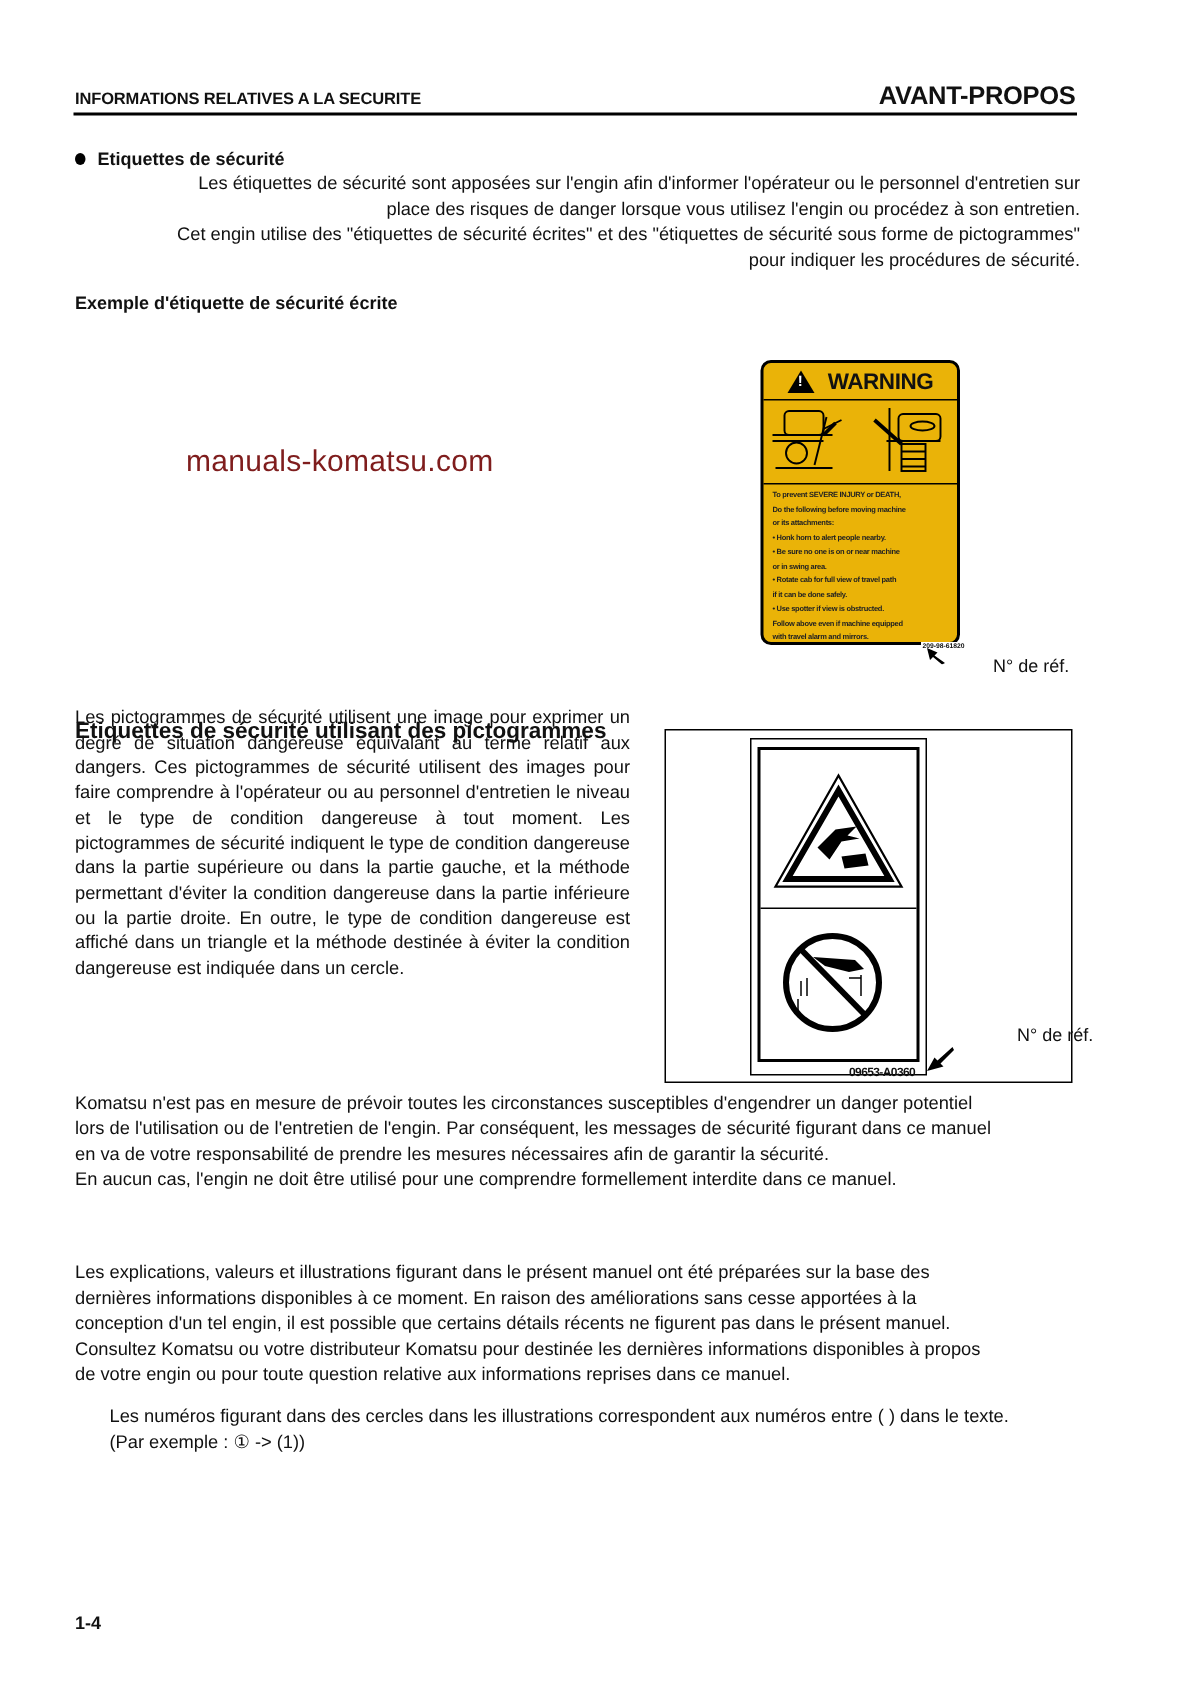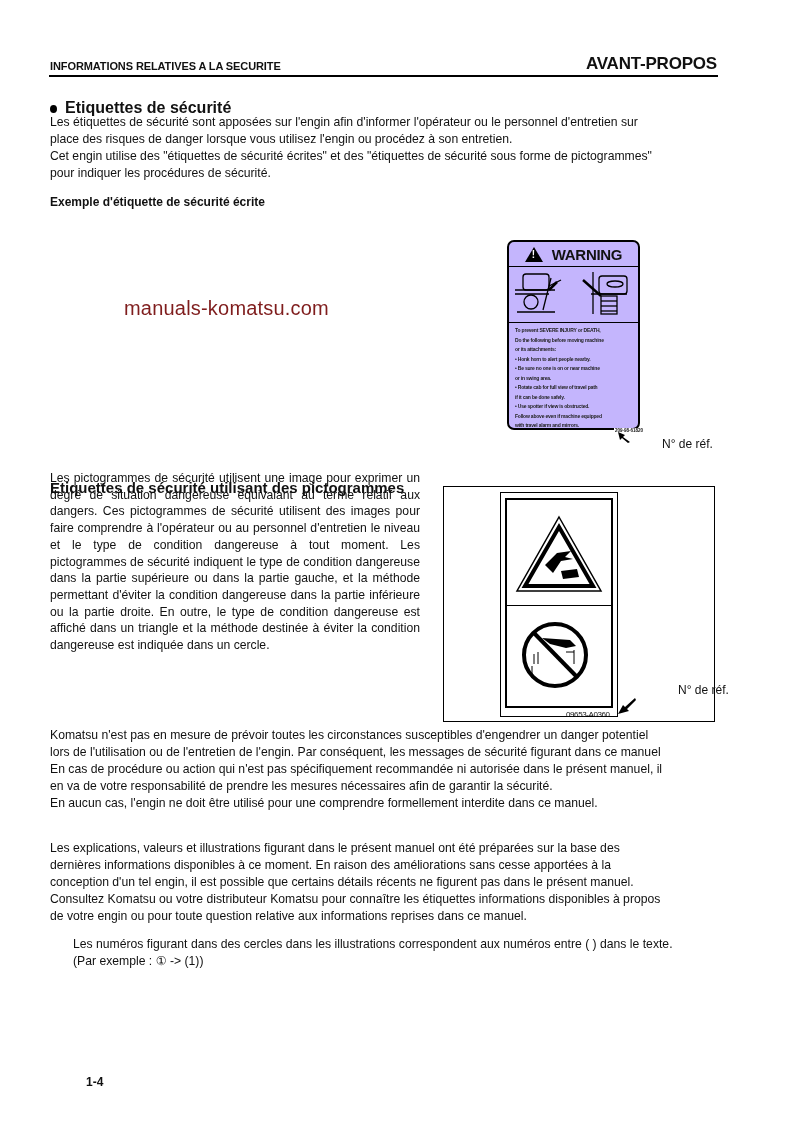--- a/index.html
+++ b/index.html
@@ -3,48 +3,48 @@
 <meta charset="utf-8">
 <style>
   html, body { margin:0; padding:0; background:#ffffff; }
   body { width:793px; height:1123px; position:relative; overflow:hidden;
          font-family:"Liberation Sans", sans-serif; color:#111; }
   .abs { position:absolute; }
   .hdr-left { left:50px; top:60px; font-size:11px; font-weight:bold; letter-spacing:-0.1px; }
   .hdr-right { right:76px; top:54px; font-size:17px; font-weight:bold; letter-spacing:-0.2px; }
   .hdr-rule { left:49px; top:75px; width:669px; height:2px; background:#000; }
   .p { font-size:12.2px; line-height:17px; }
-  .sec-bullet { left:50px; top:99px; font-size:16px; font-weight:bold; }
+  .sec-bullet { left:50px; top:99px; font-size:12px; font-weight:bold; }
   .sec-bullet .dot { display:inline-block; width:7px; height:8px; border-radius:50%; background:#000; margin-right:8px; vertical-align:0px; }
-  .para1 { left:50px; top:114px; width:670px; }
+  .para1 { left:50px; top:114px; width:670px;text-align:right; }
   .sub1 { left:50px; top:195px; font-size:12px; font-weight:bold; }
   .watermark { left:124px; top:297px; font-size:20px; letter-spacing:0.2px; color:#7f1d1d; }
   .sub2 { left:50px; top:479px; font-size:15px; font-weight:bold; }
   .para2 { left:50px; top:470px; width:370px; font-size:12.2px; line-height:16.7px; text-align:justify; }
   .para3 { left:50px; top:727px; width:670px; }
   .para4 { left:50px; top:840px; width:670px; }
   .para5 { left:50px; top:936px; width:670px;margin-left:23px; }
-  .pagenum { left:50px; top:1075px; font-size:12px; font-weight:bold;margin-left:36px; }
+  .pagenum { left:50px; top:1075px; font-size:12px; font-weight:bold; }
   
-  .warn { left:507px; top:240px; width:133px; height:190px; border:2.5px solid #000; border-radius:7px; box-sizing:border-box; background:#c4b5fd; }
+  .warn { left:507px; top:240px; width:133px; height:190px; border:2.5px solid #000; border-radius:7px; box-sizing:border-box; background:#eab308; }
   .warn-head { position:absolute; left:0; top:0; width:100%; height:24px; border-bottom:1.5px solid #000; display:flex; align-items:center; justify-content:center; font-weight:bold; font-size:15px; letter-spacing:-0.3px; }
   .warn-head .tri { display:inline-block; width:0; height:0; border-left:9px solid transparent; border-right:9px solid transparent; border-bottom:15px solid #000; margin-right:9px; position:relative; }
   .warn-head .tri::after { content:"!"; position:absolute; left:-2px; top:2px; color:#fff; font-size:10px; font-weight:bold; }
   .warn-pics { position:absolute; left:0; top:24px; width:100%; height:56px; border-bottom:1.5px solid #000; }
   .warn-text { position:absolute; left:6px; top:84px; width:120px; font-size:5px; line-height:9.5px; font-weight:bold; letter-spacing:-0.2px; color:#222; }
   .warn-ref { left:614px; top:428px; font-size:4.5px; font-weight:bold; background:#fff; padding:0 1px; }
   .ref-label { font-size:12px;margin-left:31px; }
   .ref1 { left:631px; top:437px; }
   .arrow1 { left:617px; top:431px; }
   
   .pframe { left:443px; top:486px; width:272px; height:236px; border:1px solid #000; box-sizing:border-box; }
   .plabel-outer { left:500px; top:492px; width:118px; height:225px; border:1px solid #000; box-sizing:border-box; }
   .plabel-inner { left:505px; top:498px; width:108px; height:210px; border:2px solid #000; box-sizing:border-box; }
   .plabel-div { left:507px; top:605px; width:104px; height:1px; background:#000; }
-  .pref { left:566px; top:710px; font-size:8px; font-weight:normal; letter-spacing:-0.4px; }
+  .pref { left:566px; top:710px; font-size:8px; font-weight:bold; letter-spacing:-0.4px; }
   .ref2 { left:647px; top:683px; }
   .arrow2 { left:617px; top:697px; }
 </style>
 </head>
 <body>
 
 <div class="abs hdr-left">INFORMATIONS RELATIVES A LA SECURITE</div>
 <div class="abs hdr-right">AVANT-PROPOS</div>
 <div class="abs hdr-rule"></div>
 
@@ -139,30 +139,29 @@
 </svg>
 <div class="abs pref">09653-A0360</div>
 <svg class="abs arrow2" width="20" height="18" viewBox="0 0 20 18">
   <polygon points="1,17 6,8 8,10 18,1 19,3 10,12 12,14" fill="#000"></polygon>
 </svg>
 <div class="abs ref-label ref2">N° de réf.</div>
 
 <div class="abs p para3">
   <div>Komatsu n'est pas en mesure de prévoir toutes les circonstances susceptibles d'engendrer un danger potentiel</div>
   <div>lors de l'utilisation ou de l'entretien de l'engin.  Par conséquent, les messages de sécurité figurant dans ce manuel</div>
-  <div>En cas de procédure ou action qui n'est pas spécifiquement recommandée ni autorisée dans le présent manuel, il</div>
   <div>en va de votre responsabilité de prendre les mesures nécessaires afin de garantir la sécurité.</div>
   <div>En aucun cas, l'engin ne doit être utilisé pour une comprendre formellement interdite dans ce manuel.</div>
 </div>
 
 <div class="abs p para4">
   <div>Les explications, valeurs et illustrations figurant dans le présent manuel ont été préparées sur la base des</div>
   <div>dernières informations disponibles à ce moment.  En raison des améliorations sans cesse apportées à la</div>
   <div>conception d'un tel engin, il est possible que certains détails récents ne figurent pas dans le présent manuel.</div>
-  <div>Consultez Komatsu ou votre distributeur Komatsu pour connaître les étiquettes informations disponibles à propos</div>
+  <div>Consultez Komatsu ou votre distributeur Komatsu pour destinée les dernières informations disponibles à propos</div>
   <div>de votre engin ou pour toute question relative aux informations reprises dans ce manuel.</div>
 </div>
 
 <div class="abs p para5">
   <div>Les numéros figurant dans des cercles dans les illustrations correspondent aux numéros entre (   ) dans le texte.</div>
   <div>(Par exemple : ① -&gt; (1))</div>
 </div>
 
 <div class="abs pagenum">1-4</div>
 

